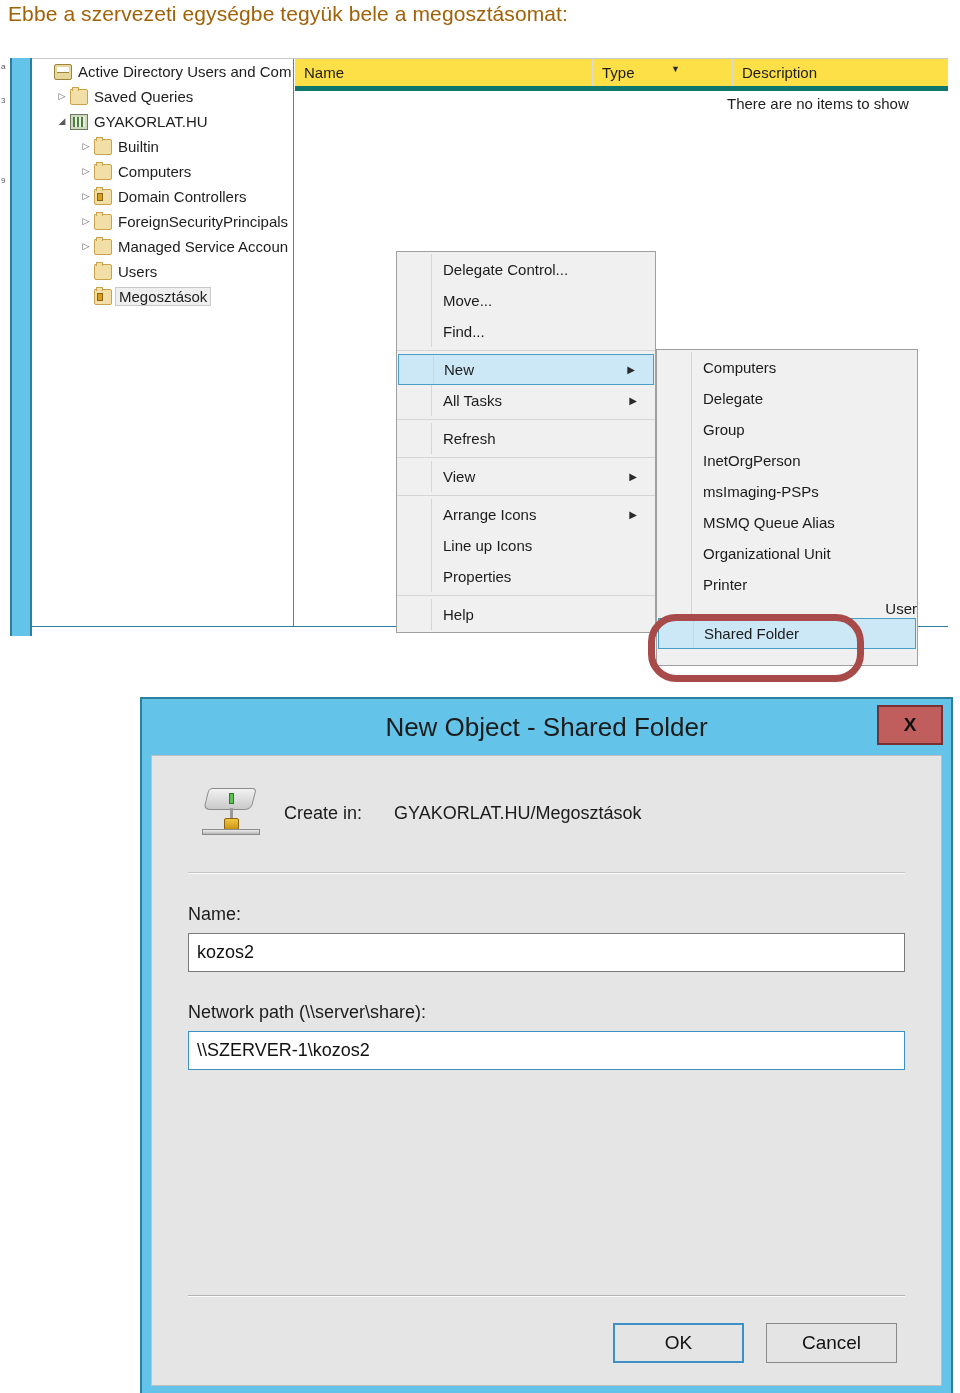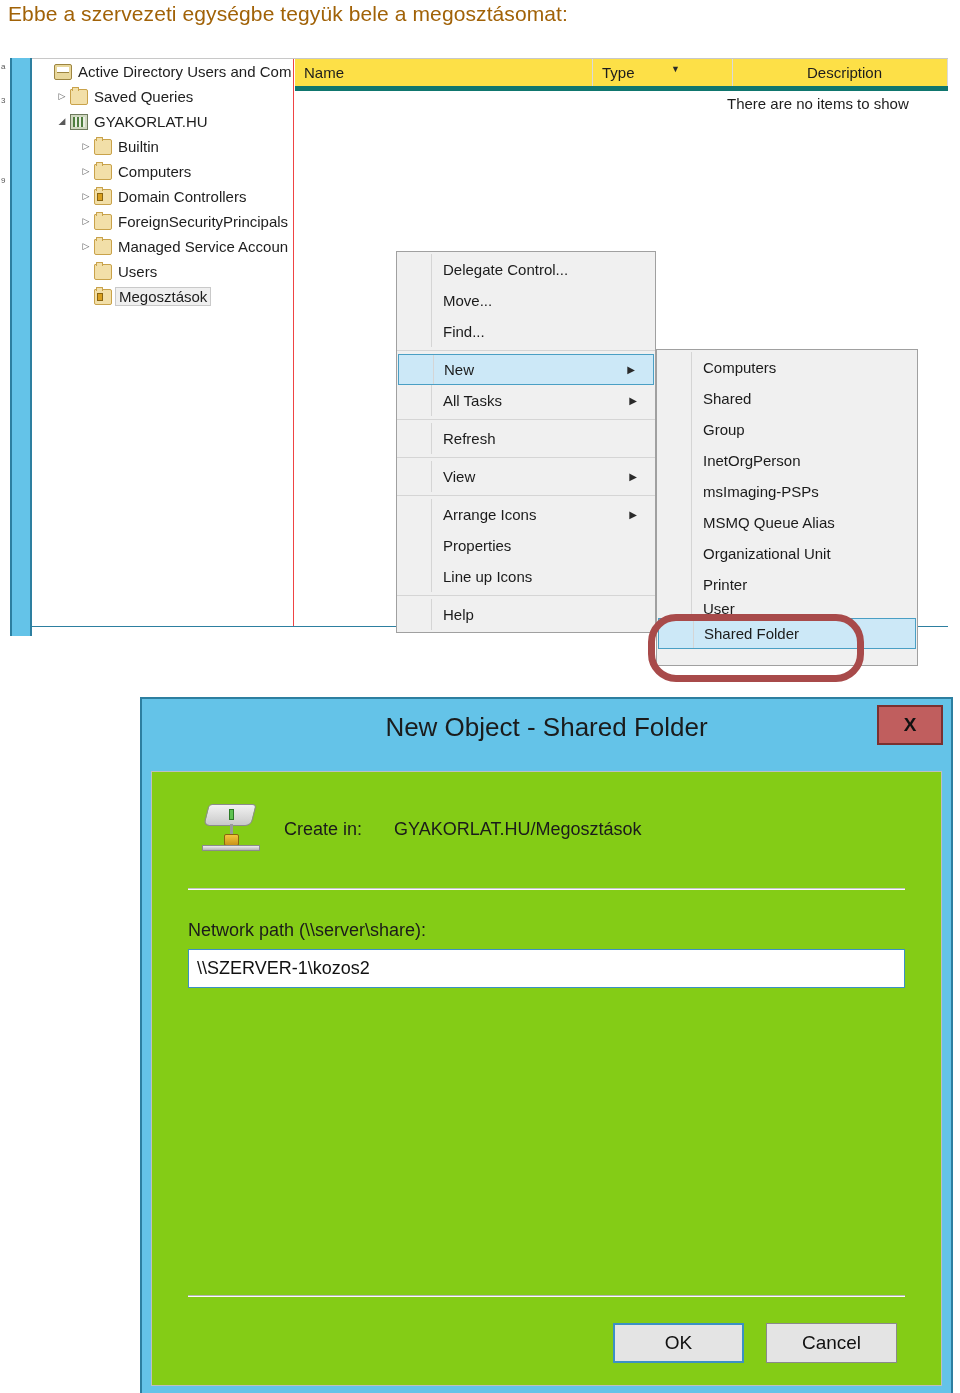--- a/index.html
+++ b/index.html
@@ -189,21 +189,21 @@
     align-items: center;
     font-size: 15px;
     color: #1d1d1d;
     padding-left: 9px;
     border-right: 1px solid #dadada;
     box-sizing: border-box;
     position: relative;
   }
   .col-name { width: 298px; }
   .col-type { width: 140px; }
-  .col-desc { flex: 1; border-right: none; justify-content: center; }
+  .col-desc { flex: 1; border-right: none; }
   .sort-arrow {
     position: absolute;
     right: 52px;
     top: 5px;
     font-size: 9px;
     color: #2a2a2a;
   }
   .empty-note {
     margin-top: 4px;
     margin-left: 432px;
@@ -268,20 +268,21 @@
   .submenu-arrow {
     position: absolute;
     right: 18px;
     font-size: 10px;
     color: #2a2a2a;
   }
   .menu-item.clipped {
     height: 18px;
     overflow: hidden;
     align-items: flex-start;
+    justify-content: flex-end;
   }
 
   
   .annot-circle {
     position: absolute;
     left: 648px;
     top: 556px;
     width: 216px;
     height: 68px;
     border: 7px solid #a84a4a;
@@ -329,24 +330,23 @@
     font-size: 19px;
     font-weight: bold;
     color: #111;
   }
   .dlg-body {
     position: absolute;
     left: 9px;
     right: 9px;
     top: 56px;
     bottom: 9px;
-    background: #84cc16;
+    background: #e5e5e5;
     border: 1px solid #bfbfbf;
     box-sizing: border-box;
-    margin-top: 16px;
   }
   .create-in-row {
     display: flex;
     align-items: center;
     padding: 28px 0 0 48px;
   }
   .share-icon {
     width: 62px; height: 58px;
     position: relative;
     flex: 0 0 62px;
@@ -594,41 +594,41 @@
       <span class="submenu-arrow">▶</span>
     </div>
     <div class="menu-sep"></div>
     <div class="menu-item">
       <span class="gutter-line"></span>
       <span>Arrange Icons</span>
       <span class="submenu-arrow">▶</span>
     </div>
     <div class="menu-item">
       <span class="gutter-line"></span>
+      <span>Line up Icons</span>
+    </div>
+    <div class="menu-item">
+      <span class="gutter-line"></span>
       <span>Properties</span>
     </div>
-    <div class="menu-item">
-      <span class="gutter-line"></span>
-      <span>Line up Icons</span>
-    </div>
     <div class="menu-sep"></div>
     <div class="menu-item">
       <span class="gutter-line"></span>
       <span>Help</span>
     </div>
   </div>
 
   <div class="ctx-menu sub">
     <div class="menu-item">
       <span class="gutter-line"></span>
       <span>Computers</span>
     </div>
     <div class="menu-item">
       <span class="gutter-line"></span>
-      <span>Shared</span>
+      <span>Delegate</span>
     </div>
     <div class="menu-item">
       <span class="gutter-line"></span>
       <span>Group</span>
     </div>
     <div class="menu-item">
       <span class="gutter-line"></span>
       <span>InetOrgPerson</span>
     </div>
     <div class="menu-item">
@@ -675,20 +675,24 @@
         <span class="stem"></span>
         <span class="plug"></span>
         <span class="bar"></span>
       </span>
       <span class="create-in-label">Create in:</span>
       <span class="create-in-value">GYAKORLAT.HU/Megosztások</span>
     </div>
 
     <div class="dlg-divider"></div>
 
+    <div class="field-block">
+      <div class="field-label">Name:</div>
+      <div class="field-input">kozos2</div>
+    </div>
 
     <div class="field-block">
       <div class="field-label">Network path (\\server\share):</div>
       <div class="field-input focused">\\SZERVER-1\kozos2</div>
     </div>
 
     <div class="dlg-footer-sep"></div>
 
     <div class="dlg-buttons">
       <div class="dlg-btn default">OK</div>

